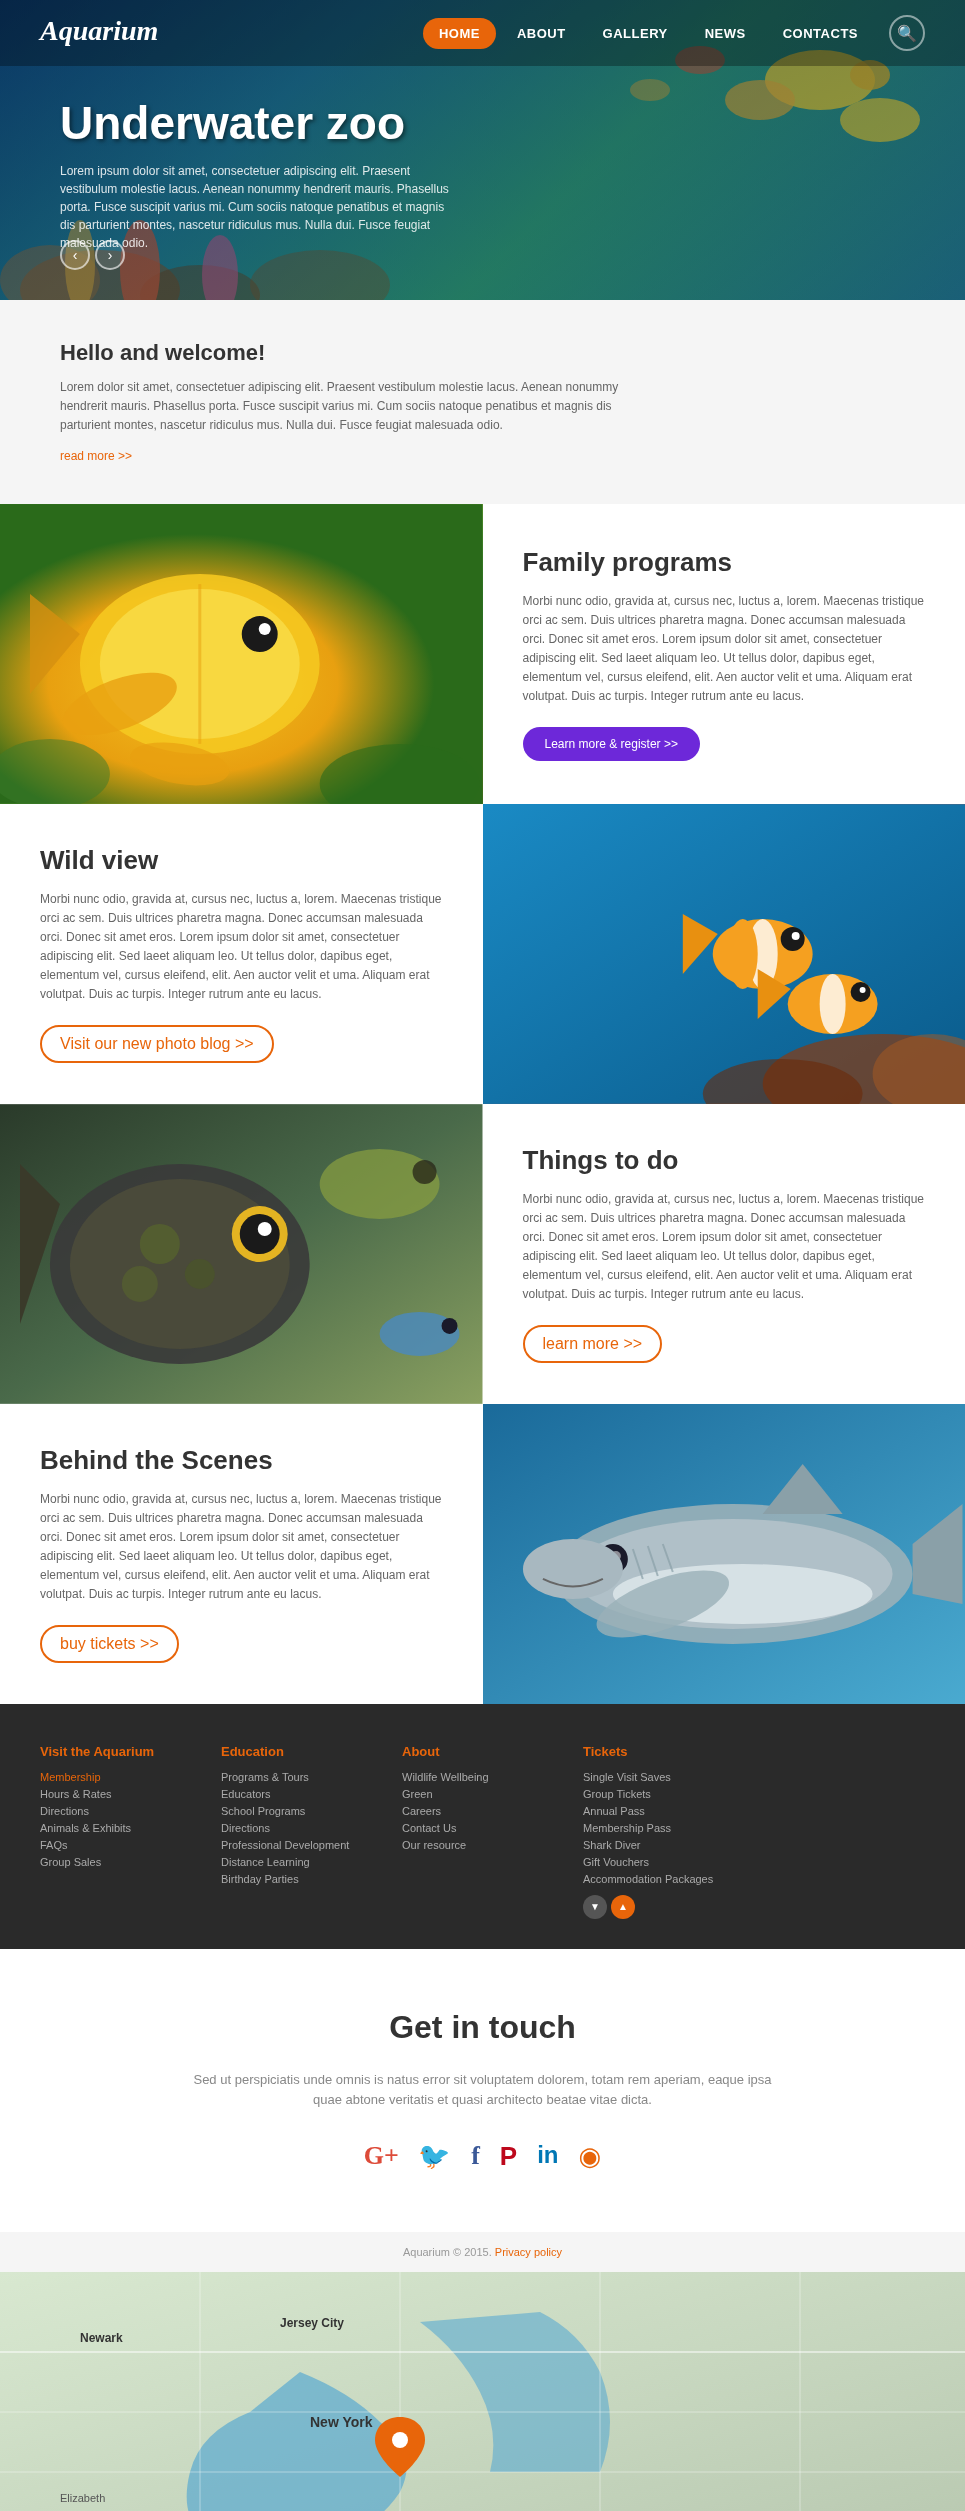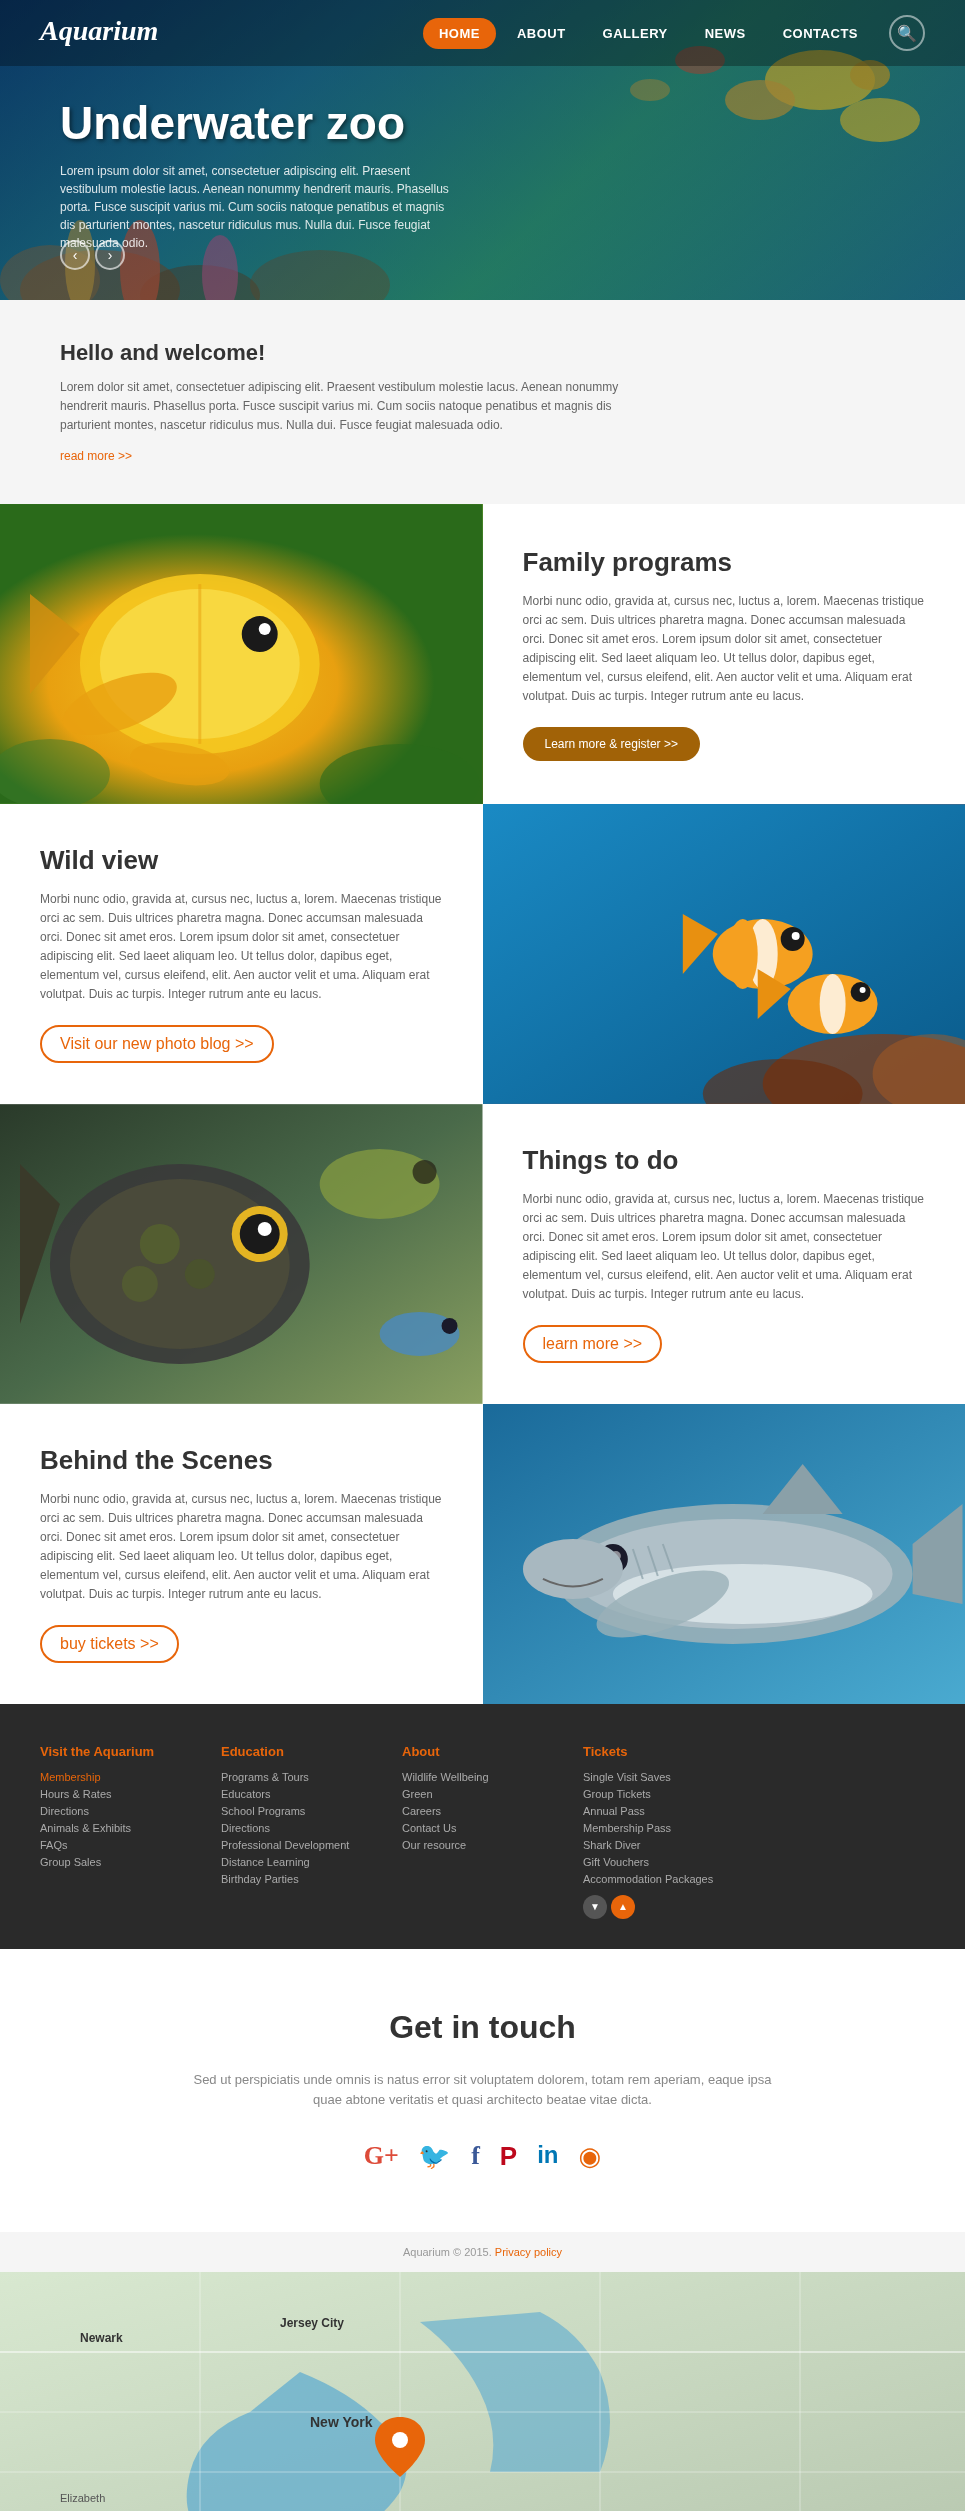--- a/index.html
+++ b/index.html
@@ -114,21 +114,21 @@
       background: #fff;
     }
     .section-title {
       font-size: 26px; color: #333; margin-bottom: 14px; font-weight: bold;
     }
     .section-text {
       font-size: 12px; color: #666; line-height: 1.6; margin-bottom: 20px;
     }
     .btn-orange {
       display: inline-block;
-      background: #a16207; color: #fff;
+      background: #6d28d9; color: #fff;
       padding: 10px 22px; border-radius: 22px;
       font-size: 12px; cursor: pointer;
       border: none; text-decoration: none;
       width: fit-content;
     }
     .btn-outline-orange {
       display: inline-block;
       background: transparent; color: #e8650a;
       padding: 8px 18px; border-radius: 20px;
       font-size: 16px; cursor: pointer;

